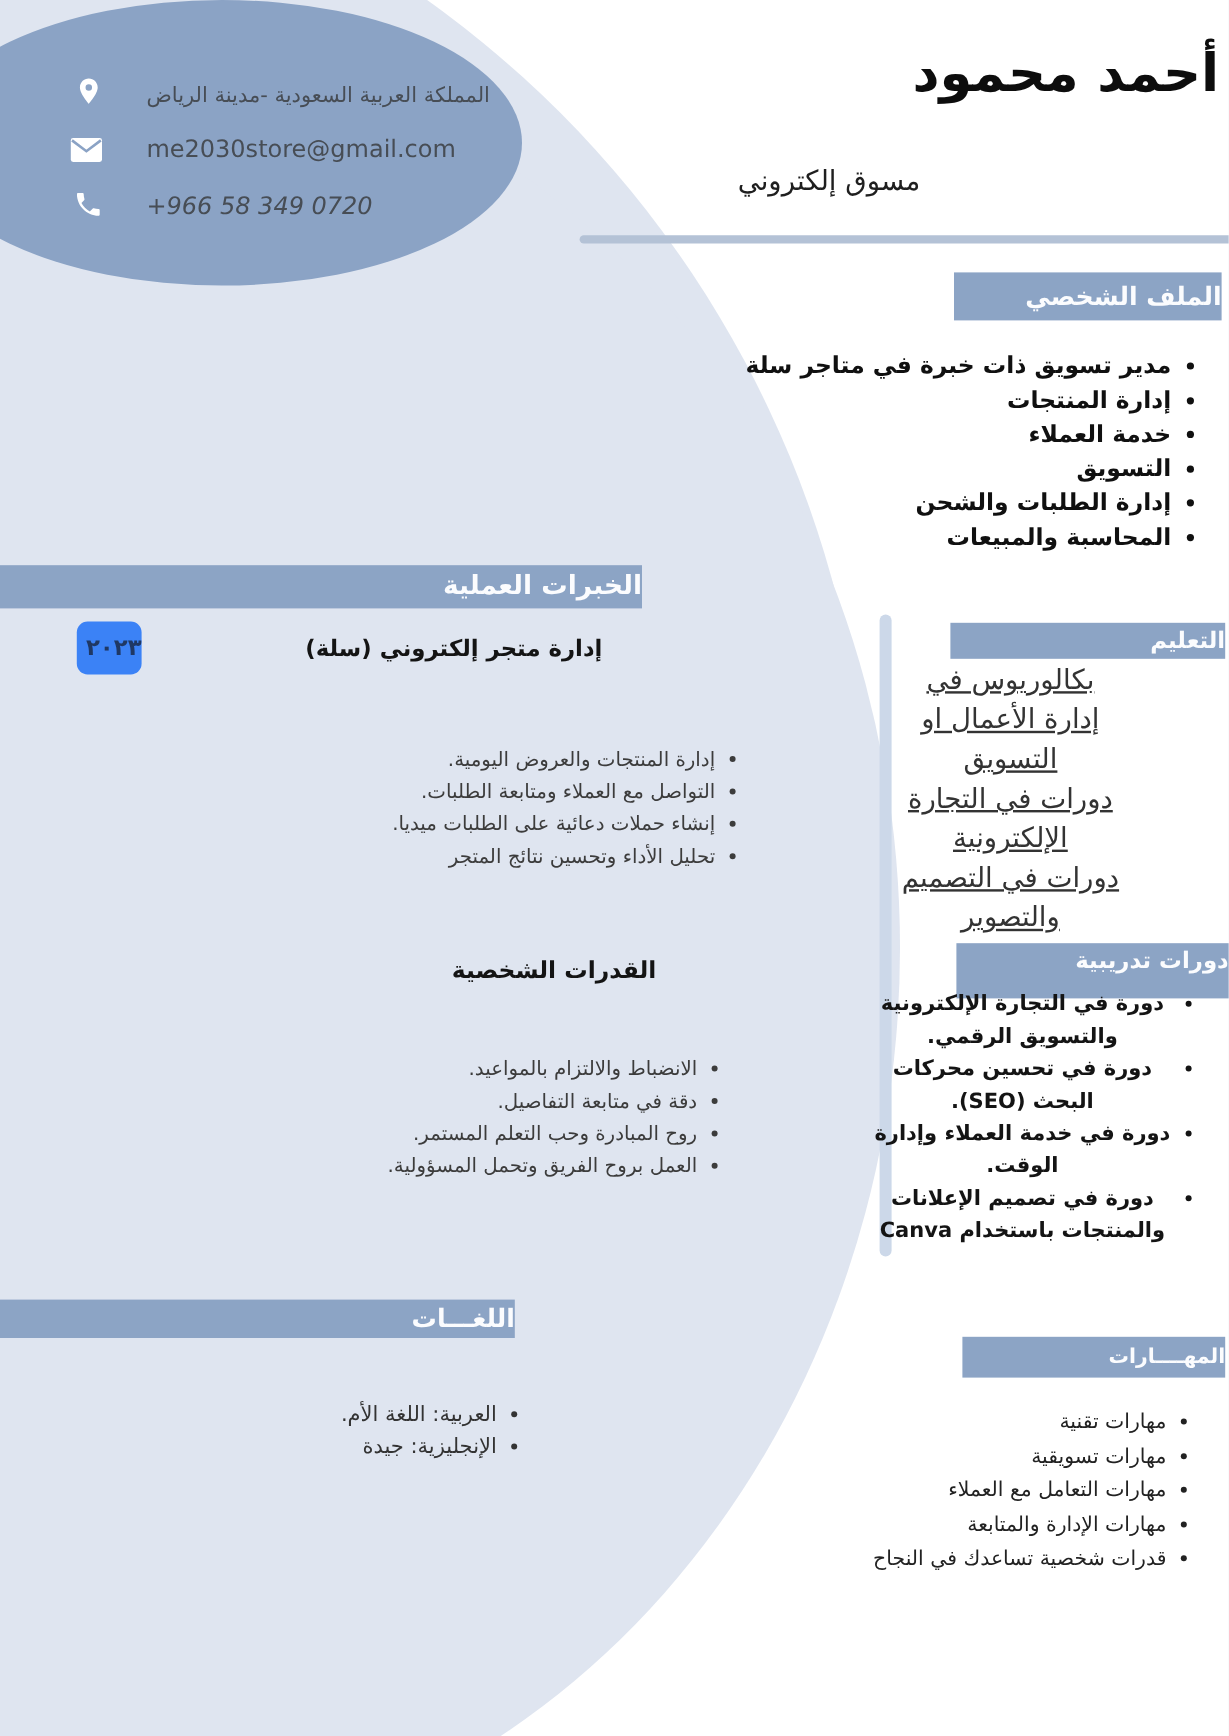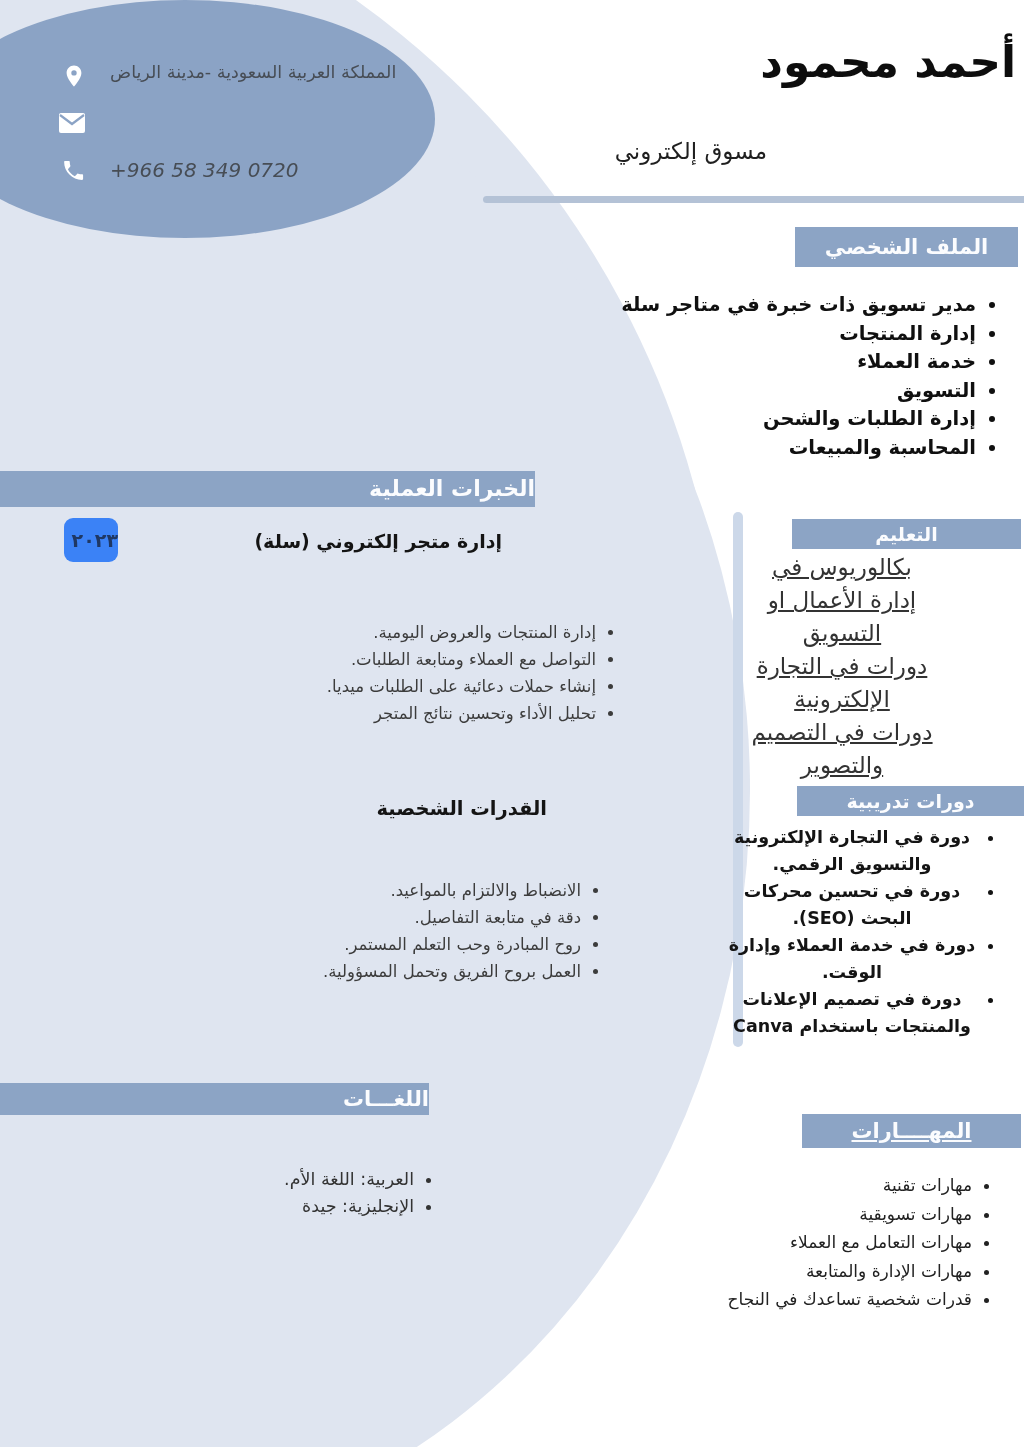--- a/index.html
+++ b/index.html
@@ -15,21 +15,21 @@
   }
   .bg-ellipse2{
     position:absolute;left:-590px;top:30px;width:1340px;height:1520px;
     border-radius:50%;background:#dfe5f0;
   }
   
   .contact-ellipse{
     position:absolute;left:-65px;top:0px;width:500px;height:238px;
     border-radius:50%;background:#8ba3c5;
   }
-  .contact-row{position:absolute;display:flex;align-items:flex-start;gap:24px;}
+  .contact-row{position:absolute;display:flex;align-items:flex-end;gap:36px;}
   .contact-row svg{flex:0 0 auto;}
   .contact-text{color:#474d55;font-size:20px;white-space:nowrap;}
   .contact-text.loc{font-size:17.5px;direction:rtl;}
   
   .name{
     position:absolute;top:36px;right:8px;direction:rtl;
     font-size:44px;font-weight:700;color:#0d0d0d;letter-spacing:0;
   }
   .role{
     position:absolute;top:138px;right:257px;direction:rtl;
@@ -37,26 +37,26 @@
   }
   .divider{
     position:absolute;left:483px;top:196px;width:541px;height:7px;
     background:#b4c2d6;border-radius:4px 0 0 4px;
   }
   
   .bar{
     position:absolute;background:#8ca4c5;color:#fbfcfe;font-weight:700;
     direction:rtl;box-sizing:border-box;
   }
-  .bar.center{text-align:center;}
+  .bar.center{}
   .bar-profile{left:795px;top:227px;width:223px;height:40px;font-size:21px;line-height:40px;}
   .bar-exp{left:0;top:471px;width:535px;height:36px;font-size:22px;line-height:36px;text-align:right;padding-left:14px;}
   .bar-edu{left:792px;top:519px;width:229px;height:30px;font-size:19px;line-height:30px;}
-  .bar-courses{left:797px;top:786px;width:227px;height:30px;font-size:19px;line-height:30px;}
-  .bar-skills{left:802px;top:1114px;width:219px;height:34px;font-size:21px;line-height:34px;text-decoration:underline;}
+  .bar-courses{left:797px;top:786px;width:227px;height:46px;font-size:19px;line-height:30px;}
+  .bar-skills{left:802px;top:1114px;width:219px;height:34px;font-size:17px;line-height:34px;}
   .bar-lang{left:0;top:1083px;width:429px;height:32px;font-size:21px;line-height:32px;text-align:right;padding-left:60px;}
   
   ul.cv-list{
     margin:0;padding:0 20px 0 0;direction:rtl;text-align:right;
     list-style:disc outside;
   }
   ul.cv-list li{padding:0;margin:0;}
   .profile-list{position:absolute;top:291px;right:28px;width:440px;
     font-size:19.5px;font-weight:700;color:#101010;}
   .profile-list li{line-height:28.6px;}
@@ -114,20 +114,21 @@
     <path fill="#ffffff" d="M12 1.5C7.9 1.5 4.6 4.8 4.6 8.9c0 5.4 7.4 13.6 7.4 13.6s7.4-8.2 7.4-13.6c0-4.1-3.3-7.4-7.4-7.4zm0 10.1a2.7 2.7 0 1 1 0-5.4 2.7 2.7 0 0 1 0 5.4z"></path>
   </svg>
   <span class="contact-text loc">المملكة العربية السعودية -مدينة الرياض</span>
 </div>
 
 <div class="contact-row" style="left:58px;top:112px;">
   <svg width="28" height="22" viewBox="0 0 28 22">
     <rect x="1" y="1" width="26" height="20" rx="2" fill="#ffffff"></rect>
     <path d="M2 3l12 9L26 3" fill="none" stroke="#8ba3c5" stroke-width="2.2"></path>
   </svg>
+  <span class="contact-text">me2030store@gmail.com</span>
 </div>
 
 <div class="contact-row" style="left:61px;top:158px;font-style:italic;">
   <svg width="25" height="25" viewBox="0 0 24 24">
     <path fill="#ffffff" d="M6.6 10.8c1.5 2.9 3.8 5.2 6.7 6.7l2.2-2.2c.3-.3.7-.4 1-.3 1.2.4 2.4.6 3.7.6.6 0 1 .4 1 1V20c0 .6-.4 1-1 1C10.9 21 3 13.1 3 3.8c0-.6.4-1 1-1h3.4c.6 0 1 .4 1 1 0 1.3.2 2.5.6 3.7.1.3 0 .7-.3 1l-2.1 2.3z"></path>
   </svg>
   <span class="contact-text">+966 58 349 0720</span>
 </div>
 
 <div class="name">أحمد محمود</div>

